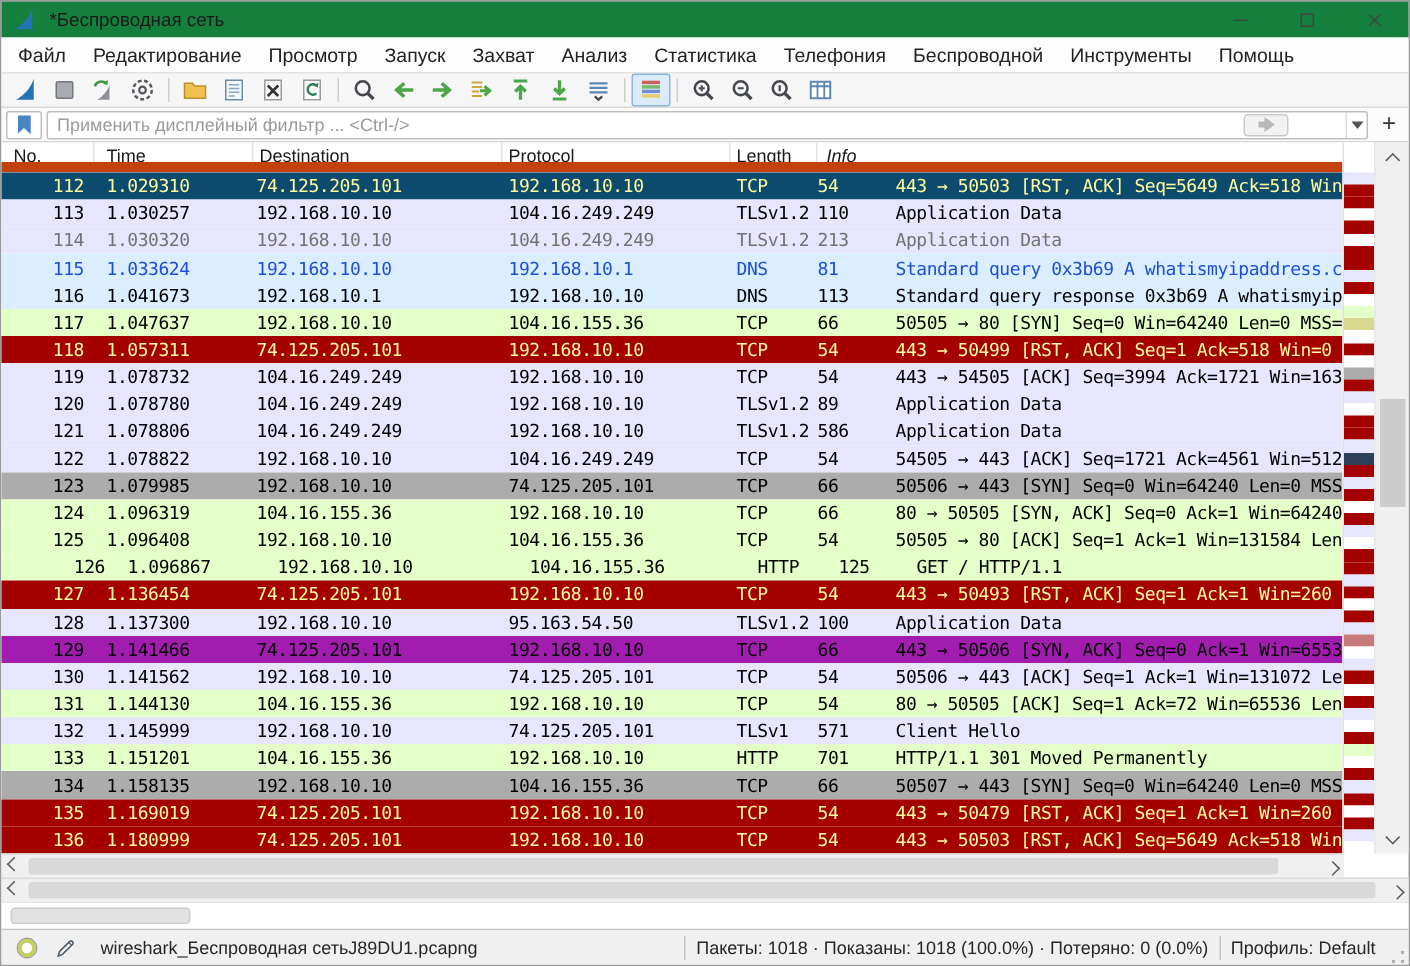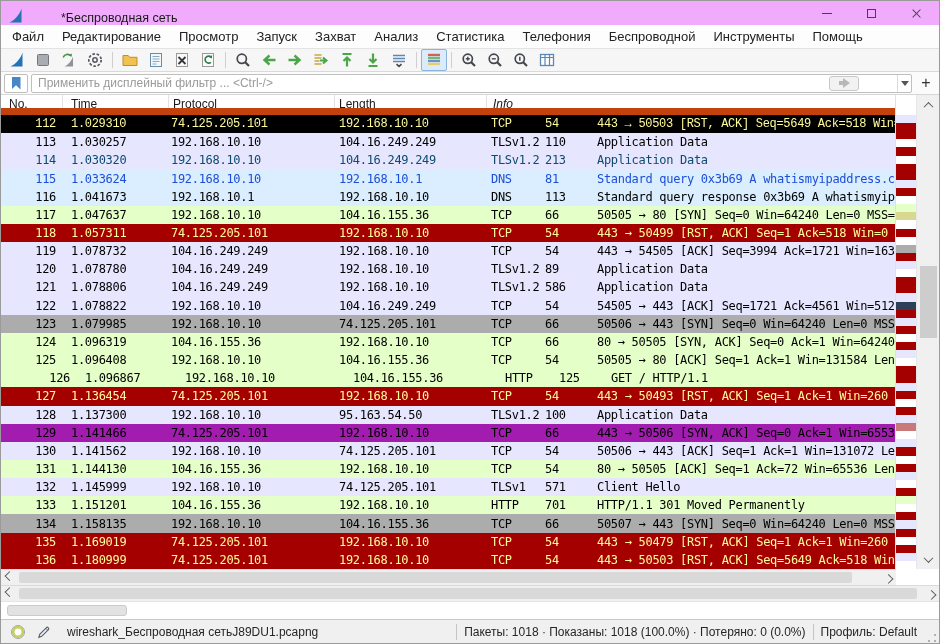--- a/index.html
+++ b/index.html
@@ -1,21 +1,21 @@
 <!DOCTYPE html>
 <html lang="ru"><head>
 <meta charset="utf-8">
 <style>
   * { margin:0; padding:0; box-sizing:border-box; }
   html,body { width:940px; height:644px; overflow:hidden; }
   body { font-family:"Liberation Sans", sans-serif; font-size:12px; color:#1a1a1a; background:#fff; }
   .window { width:940px; height:644px; display:flex; flex-direction:column; border:1px solid #9a9a9a; background:#fff; }
 
   
-  .titlebar { height:24px; display:flex; align-items:flex-end; background:#f0abfc; flex:0 0 auto;gap:28px; }
+  .titlebar { height:24px; display:flex; align-items:center; background:#15803d; flex:0 0 auto; }
   .titlebar .appicon { width:18px; height:18px; margin-left:6px; }
   .titlebar .title { margin-left:8px; font-size:12.5px; }
   .win-controls { margin-left:auto; display:flex; height:100%; }
   .win-btn { width:45px; height:100%; display:flex; align-items:center; justify-content:center; }
   .glyph-min { width:10px; height:0; border-top:1px solid #444; }
   .glyph-max { width:9px; height:9px; border:1px solid #444; }
   .glyph-close { position:relative; width:11px; height:11px; }
   .glyph-close:before,.glyph-close:after { content:""; position:absolute; left:5px; top:0; width:1.3px; height:11px; background:#444; }
   .glyph-close:before { transform:rotate(45deg);} .glyph-close:after { transform:rotate(-45deg);}
 
@@ -281,44 +281,45 @@
         </div>
     </div>
     <div class="plus-btn">+</div>
   </div>
 
   <div class="content">
     <div class="list-pane">
       <div class="thead" id="thead">
           <div class="hcell h-no">No.</div>
           <div class="hcell h-time">Time</div>
+          <div class="hcell h-dst">Destination</div>
           <div class="hcell h-proto">Protocol</div>
           <div class="hcell h-len">Length</div>
           <div class="hcell h-info">Info</div>
         </div>
       <div class="rows" id="rows">
-          <div class="prow" style="background: #000000; color: rgb(255, 252, 156); font-family: Liberation Mono, monospace;">
+          <div class="prow" style="background: #0c4a6e; color: rgb(255, 252, 156);">
             <div class="c-no">112</div>
             <div class="c-time">1.029310</div>
             <div class="c-src">74.125.205.101</div>
             <div class="c-dst">192.168.10.10</div>
             <div class="c-proto">TCP</div>
             <div class="c-len">54</div>
             <div class="c-info">443 → 50503 [RST, ACK] Seq=5649 Ack=518 Win=0 Len=0</div>
           </div>
           <div class="prow" style="background: rgb(231, 230, 255); color: rgb(0, 0, 0);">
             <div class="c-no">113</div>
             <div class="c-time">1.030257</div>
             <div class="c-src">192.168.10.10</div>
             <div class="c-dst">104.16.249.249</div>
             <div class="c-proto">TLSv1.2</div>
             <div class="c-len">110</div>
             <div class="c-info">Application Data</div>
           </div>
-          <div class="prow" style="background: rgb(231, 230, 255); color: #0c4a6e;">
+          <div class="prow" style="background: rgb(231, 230, 255); color: #737373;">
             <div class="c-no">114</div>
             <div class="c-time">1.030320</div>
             <div class="c-src">192.168.10.10</div>
             <div class="c-dst">104.16.249.249</div>
             <div class="c-proto">TLSv1.2</div>
             <div class="c-len">213</div>
             <div class="c-info">Application Data</div>
           </div>
           <div class="prow" style="background: rgb(218, 238, 255); color: #1d4ed8;">
             <div class="c-no">115</div>

